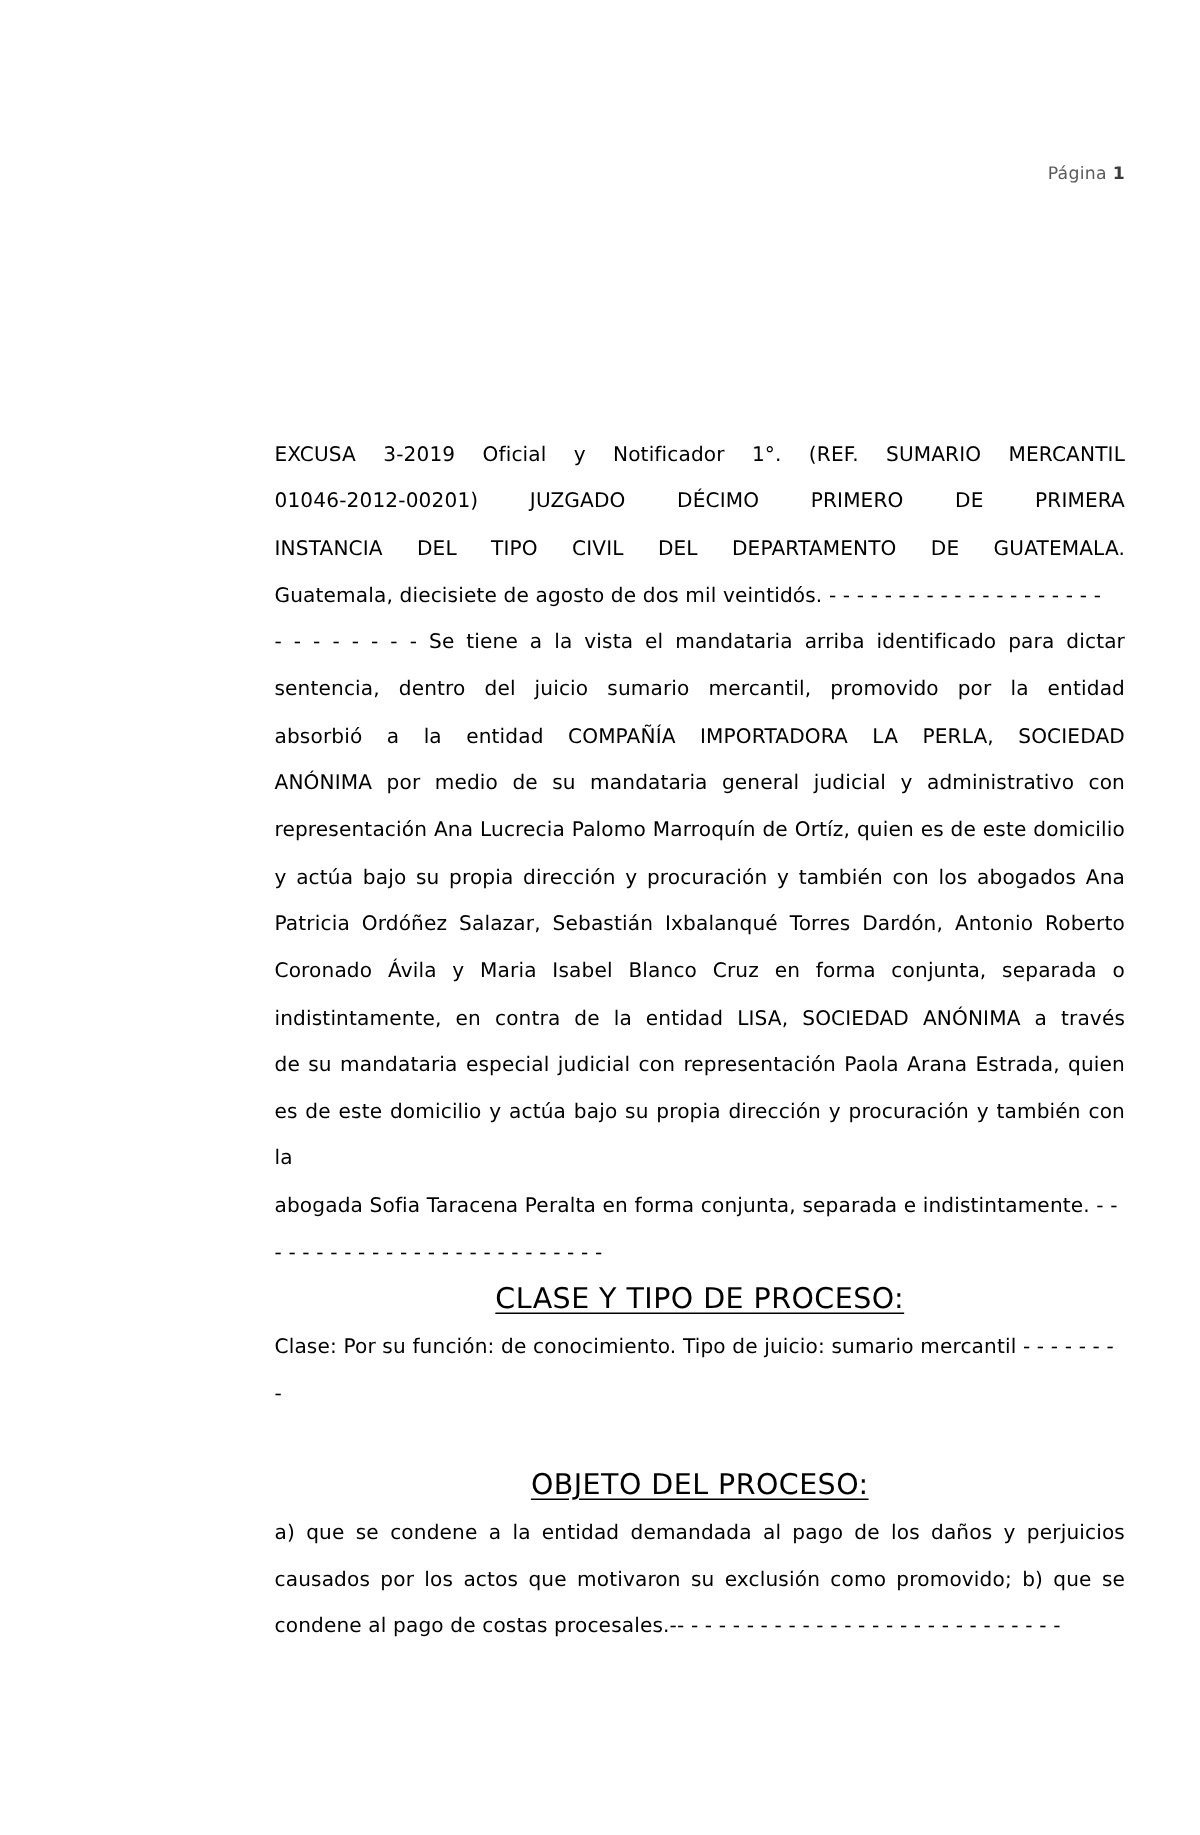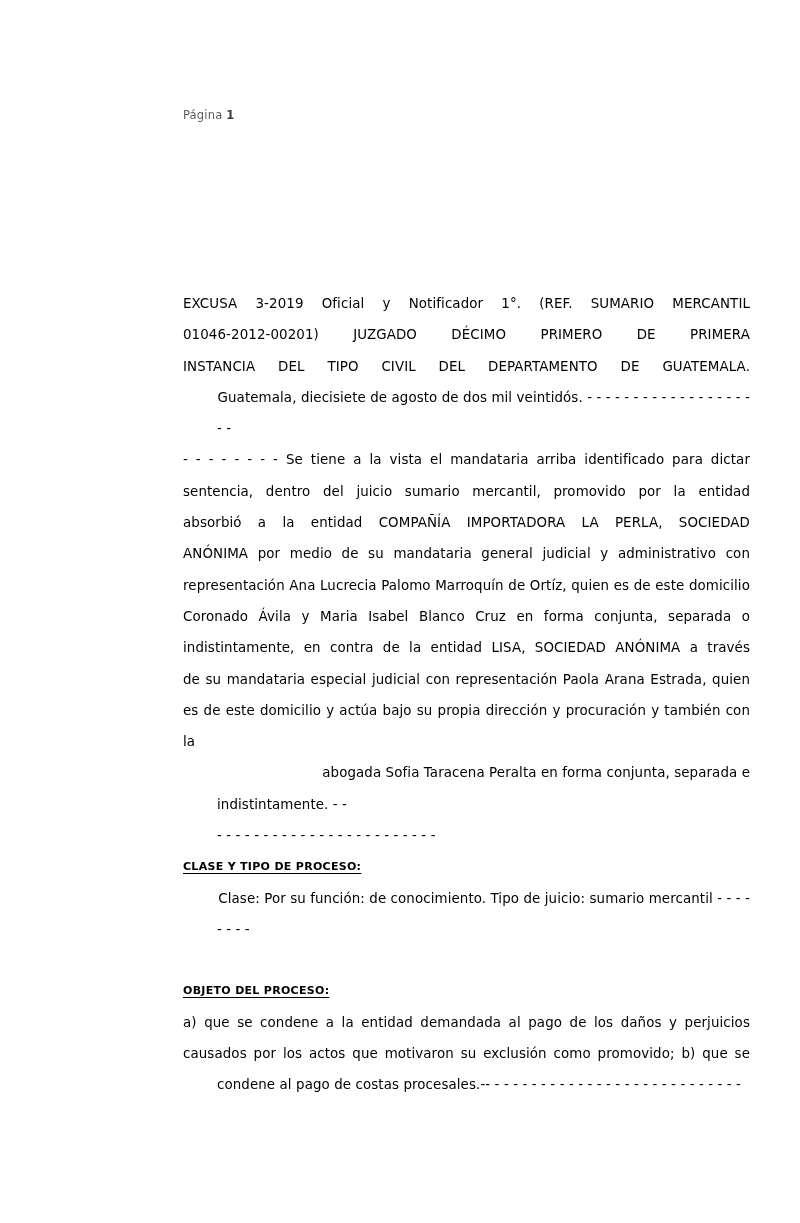--- a/index.html
+++ b/index.html
@@ -15,20 +15,21 @@
     color: #000000;
     overflow: hidden;
   }
 
   
   .page-header {
     position: absolute;
     top: 108px;
     left: 183px;
     width: 567px;
+    text-align: right;
     font-size: 11.5px;
     color: #5c5c5c;
     letter-spacing: 0.2px;
   }
   .page-header .pg-num {
     font-weight: bold;
     color: #3c3c3c;
   }
 
   
@@ -42,31 +43,31 @@
   .line {
     font-size: 13.4px;
     line-height: 31.3px;
     text-align: justify;
     text-align-last: justify;
     white-space: normal;
     letter-spacing: 0.1px;
   }
   
   .line.natural {
-    text-align: right;
+    text-align: left;
     text-align-last: left;
-    margin-left: 34px;
   }
 
   .b { font-weight: normal; }
 
   .heading {
-    font-size: 11px;
+    font-size: 19px;
     line-height: 31.3px;
-    font-weight: bold;
+    font-weight: normal;
+    text-align: center;
     text-decoration: underline;
     text-underline-offset: 2.5px;
     letter-spacing: 0.3px;
   }
   .spacer-md { height: 30px; }
 
   .dashrun {
     letter-spacing: 0.1px;
   }
 </style>
@@ -98,20 +99,22 @@
 
 
   <div class="line">
     <span>absorbió a la entidad </span><span>COMPAÑÍA IMPORTADORA LA PERLA, SOCIEDAD</span>
   </div>
   <div class="line">
     <span>ANÓNIMA</span><span> por medio de su mandataria general judicial y administrativo con</span>
   </div>
 
   <div class="line">representación Ana Lucrecia Palomo Marroquín de Ortíz, quien es de este domicilio</div>
+  <div class="line">y actúa bajo su propia dirección y procuración y también con los abogados Ana</div>
+  <div class="line">Patricia Ordóñez Salazar, Sebastián Ixbalanqué Torres Dardón, Antonio Roberto</div>
   <div class="line">Coronado Ávila y Maria Isabel Blanco Cruz en forma conjunta, separada o</div>
 
   <div class="line">
     <span>indistintamente, en contra de la entidad </span><span class="b">LISA, SOCIEDAD ANÓNIMA</span><span> a través</span>
   </div>
 
   <div class="line">de su mandataria especial judicial con representación Paola Arana Estrada, quien</div>
   <div class="line">es de este domicilio y actúa bajo su propia dirección y procuración y también con la</div>
   <div class="line natural">abogada Sofia Taracena Peralta en forma conjunta, separada e indistintamente. - -</div>
 

